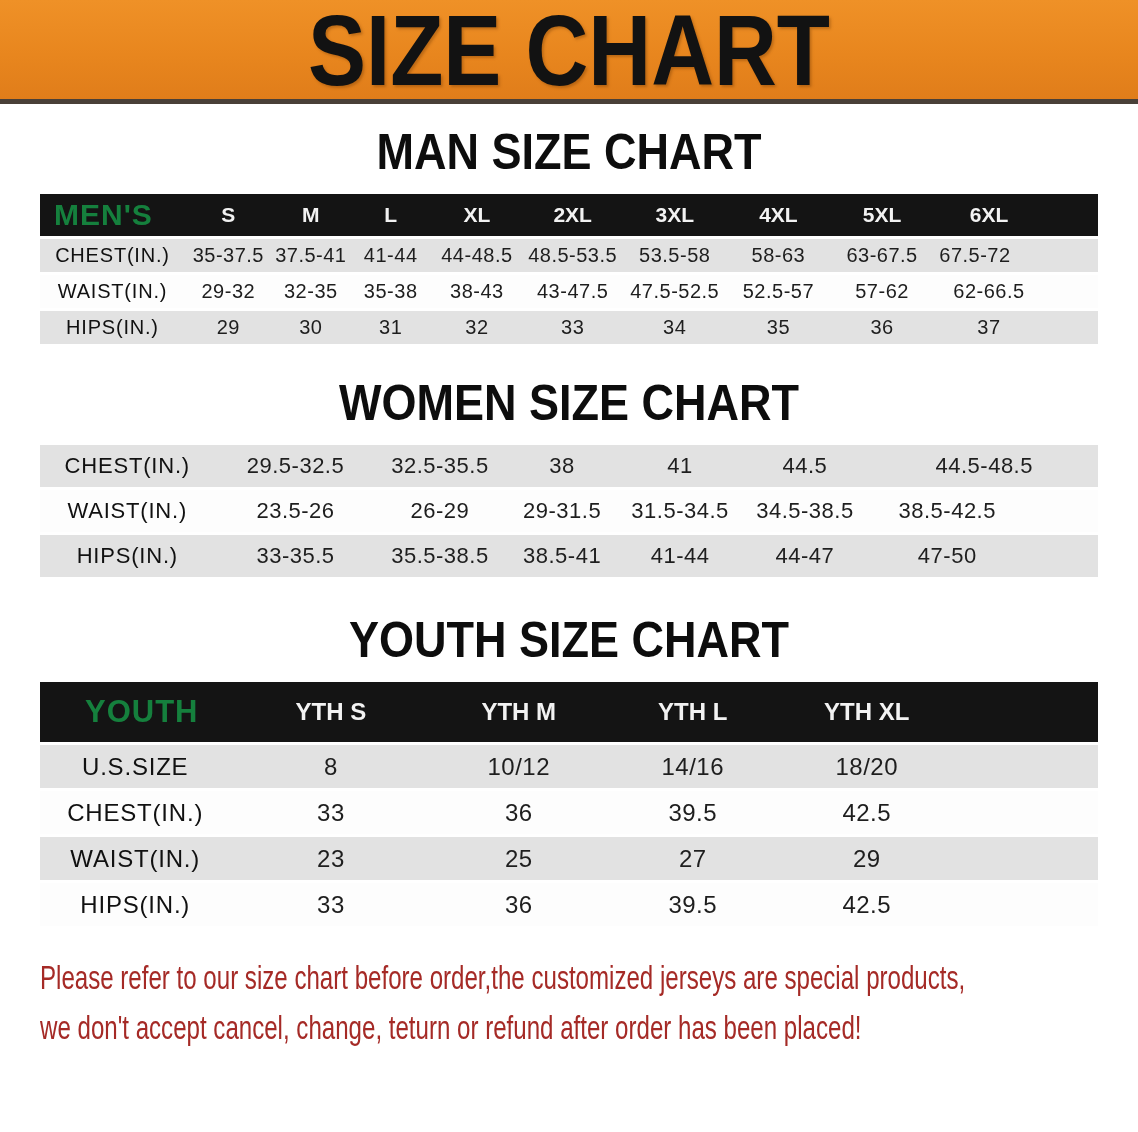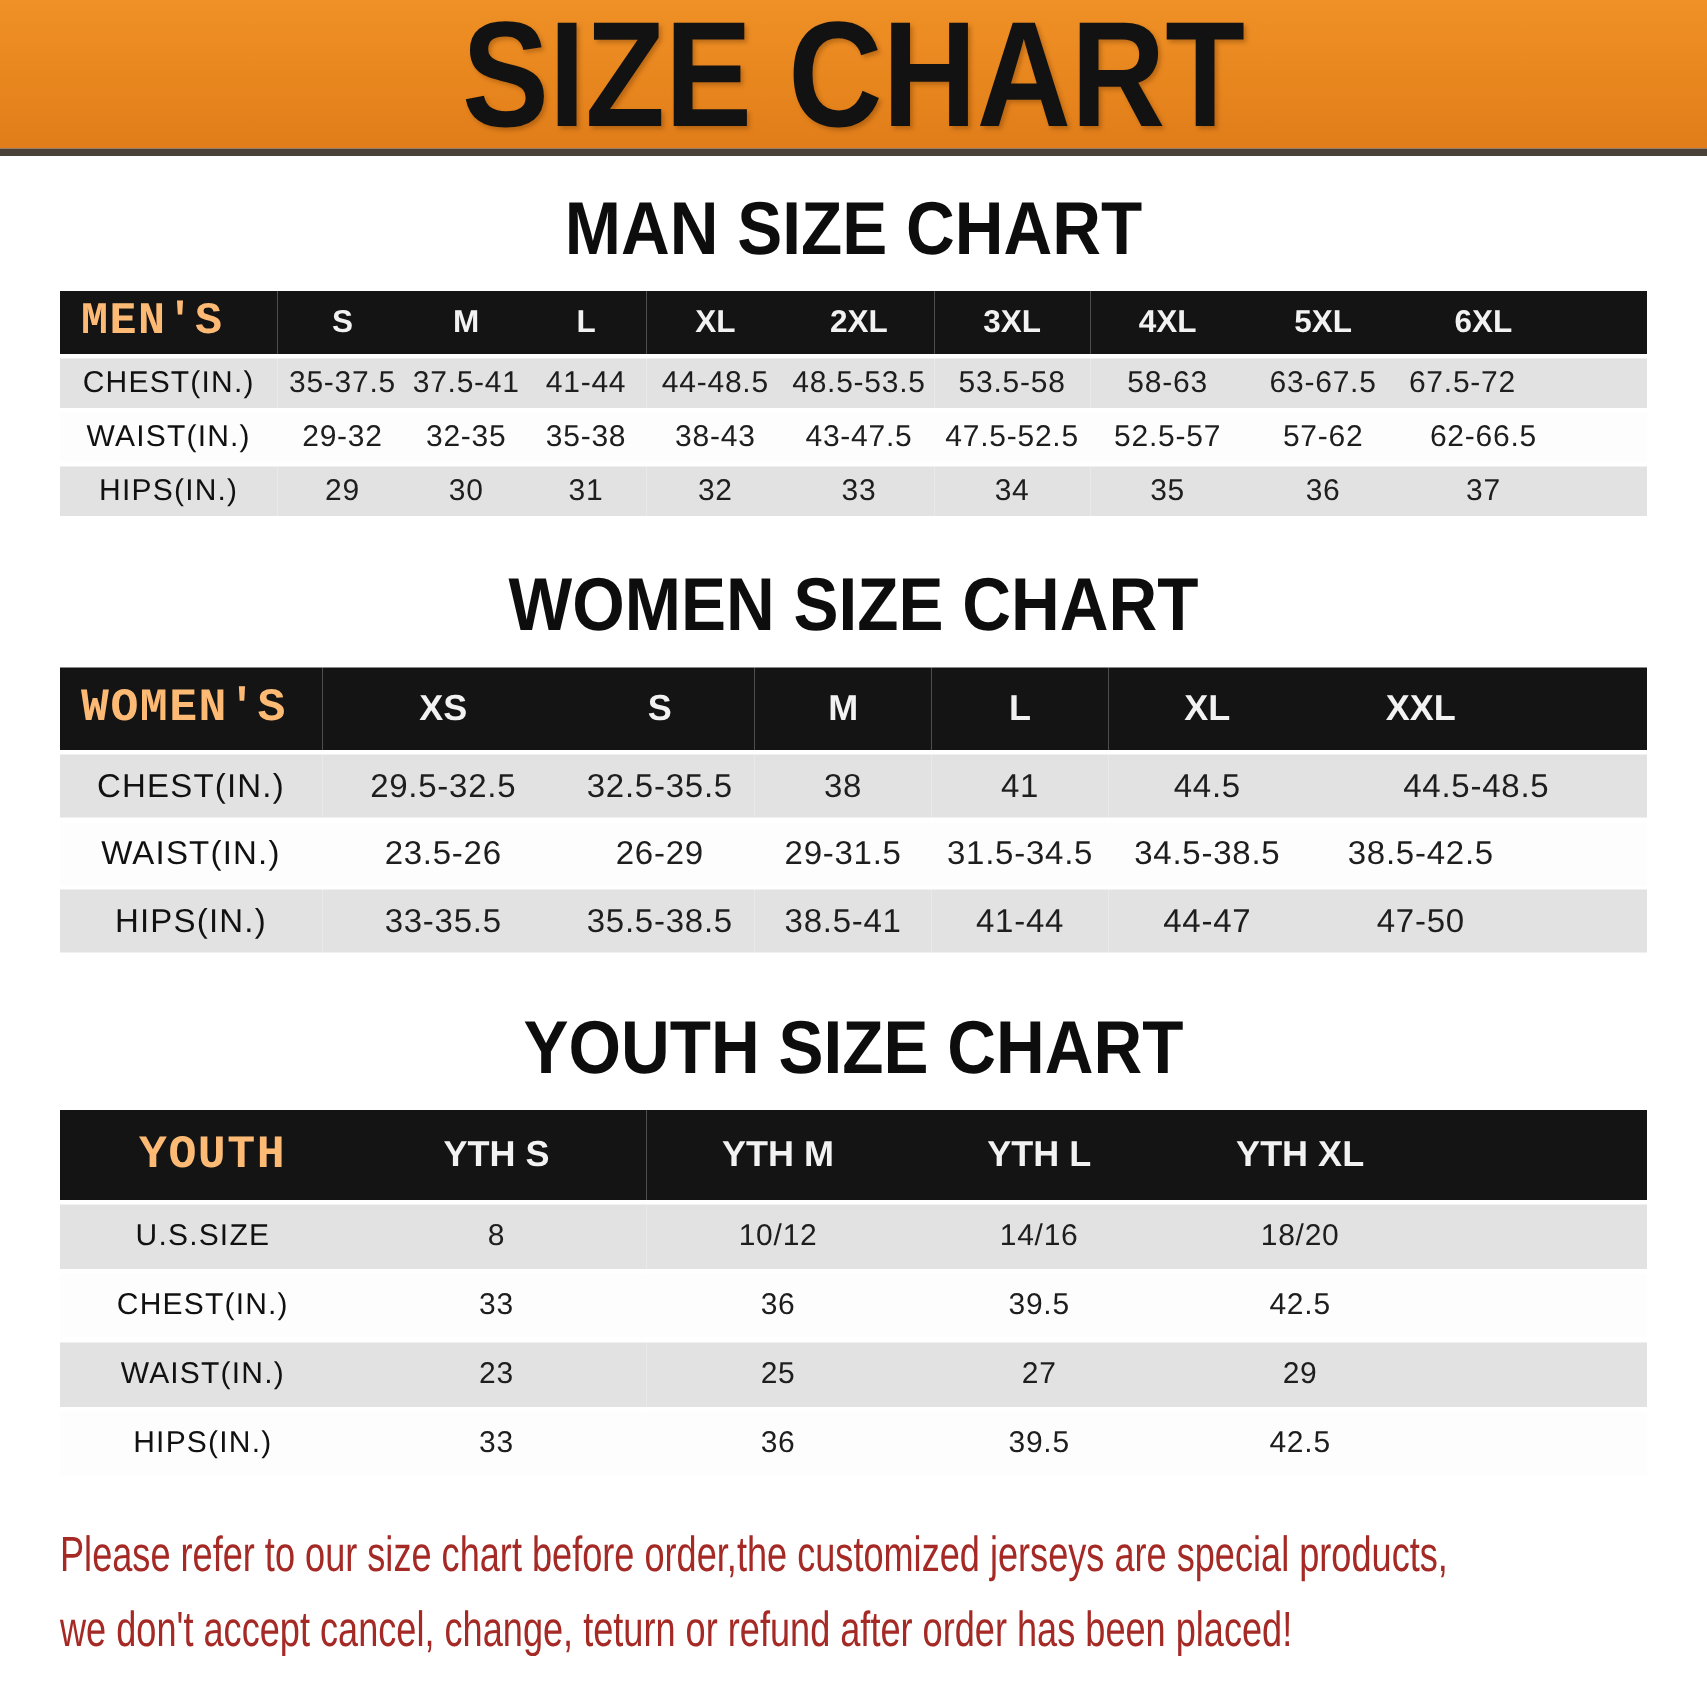--- a/index.html
+++ b/index.html
@@ -33,38 +33,37 @@
   table {
     width: 1058px; margin-left: 40px;
     border-collapse: separate; border-spacing: 0 3px;
     table-layout: fixed;
   }
   .head-row th {
     background: #141414; color: #f2f2f2;
     font-weight: 700; text-align: center; vertical-align: middle;
   }
   th.group {
-    text-align: left; padding-left: 14px; color: #fdba74; letter-spacing: 1px;
+    text-align: left; padding-left: 14px; color: #15803d; letter-spacing: 1px;
     white-space: nowrap;
-    font-family: Liberation Mono, monospace;
   }
   .men   .head-row th { height: 42px; font-size: 21px; }
   .men   th.group     { font-size: 30px; }
   .women .head-row th { height: 55px; font-size: 24px; }
   .women th.group     { font-size: 31px; }
   .youth .head-row th { height: 60px; font-size: 24px; text-align: center; }
   .youth th.group     { font-size: 31px; }
   td {
     text-align: center; vertical-align: middle;
     color: #1e1e1e; letter-spacing: 0.5px; white-space: nowrap;
   }
   td.row-label { color: #111111; letter-spacing: 0.8px; }
   .men   td { height: 33px; font-size: 20px; }
   .women td { height: 42px; font-size: 22px; }
-  .youth td { height: 43px; font-size: 20px; }
+  .youth td { height: 43px; font-size: 24px; }
   .r-gray  td { background: #e2e2e2; }
   .r-white td { background: #fdfdfd; }
   .disclaimer {
     width: 1450px; margin: 24px 0 0 40px;
     transform: scaleX(0.73); transform-origin: 0 0;
     font-size: 33px; line-height: 1.52; font-weight: 400;
     color: #a52a26;
   }
 </style>
 </head>
@@ -148,29 +147,20 @@
         <colgroup>
           <col style="width: 16.5%;">
           <col style="width: 15.3%;">
           <col style="width: 12%;">
           <col style="width: 11.1%;">
           <col style="width: 11.2%;">
           <col style="width: 12.4%;">
           <col style="width: 21.5%;">
         </colgroup>
         <tbody>
-          <tr class="head-row">
-            <th class="group">WOMEN'S</th>
-            <th class="size-col">XS</th>
-            <th class="size-col">S</th>
-            <th class="size-col">M</th>
-            <th class="size-col">L</th>
-            <th class="size-col">XL</th>
-            <th class="size-col" style="padding-right: 75px;">XXL</th>
-          </tr>
           <tr class="r-gray">
             <td class="row-label">CHEST(IN.)</td>
             <td class="val">29.5-32.5</td>
             <td class="val">32.5-35.5</td>
             <td class="val">38</td>
             <td class="val">41</td>
             <td class="val">44.5</td>
             <td class="val" style="">44.5-48.5</td>
           </tr>
           <tr class="r-white">

